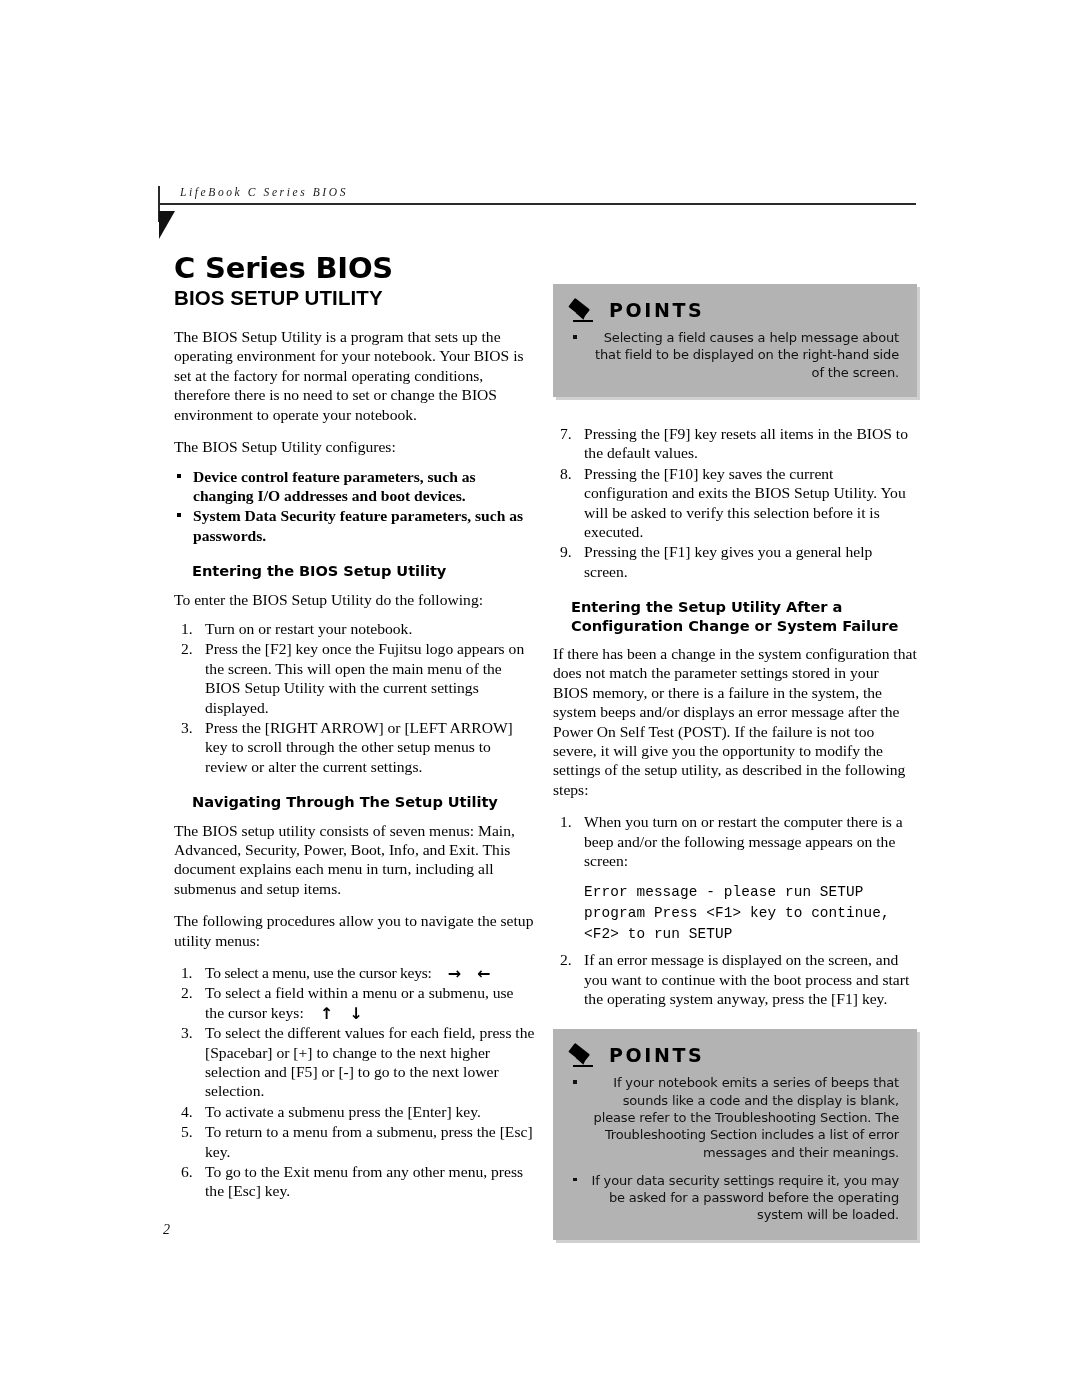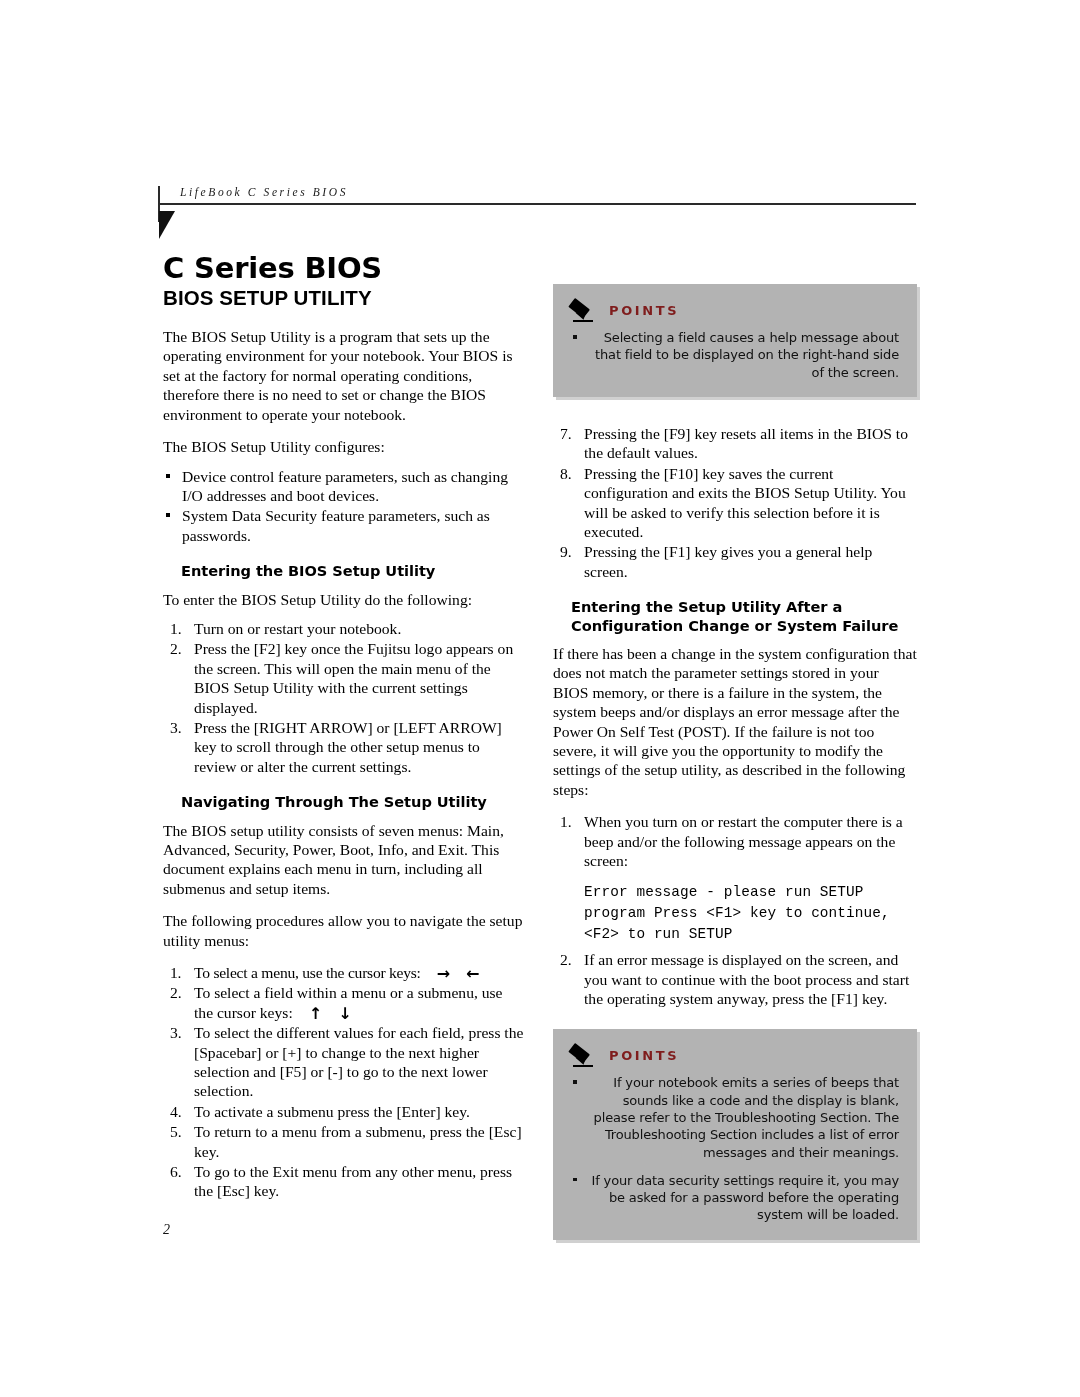--- a/index.html
+++ b/index.html
@@ -59,21 +59,21 @@
     top: 25px;
     width: 0;
     height: 0;
     border-left: 16px solid #111111;
     border-bottom: 28px solid transparent;
   }
 
   
   .col-left {
     position: absolute;
-    left: 163px;
+    left: 174px;
     top: 252px;
     width: 362px;
   }
   .col-right {
     position: absolute;
     left: 553px;
     top: 284px;
     width: 364px;
   }
 
@@ -111,20 +111,21 @@
     margin: 8px 0 13px 0;
     text-align: left;
   }
   p.body.tight { margin-bottom: 10px; }
 
   
   ul.sqlist {
     list-style: none;
     margin: 0 0 8px 0;
     padding: 0;
+    font-weight: bold;
   }
   ul.sqlist > li {
     position: relative;
     padding-left: 19px;
     font-family: "Liberation Serif", serif;
     font-size: 15.6px;
     line-height: 19.4px;
     margin-bottom: 1px;
   }
   ul.sqlist > li::before {
@@ -236,24 +237,24 @@
   .pencil-icon .base {
     position: absolute;
     left: 0px;
     top: 23px;
     width: 20px;
     height: 2px;
     background: #000;
   }
   .points-title {
     font-family: "DejaVu Sans", sans-serif;
-    font-size: 13px;
+    font-size: 19px;
     font-weight: bold;
     letter-spacing: 2.6px;
-    color: #7f1d1d;
+    color: #000000;
   }
   ul.points-list {
     list-style: none;
     margin: 0;
     padding: 0;
     text-align: right;
   }
   ul.points-list > li {
     position: relative;
     padding-left: 19px;

